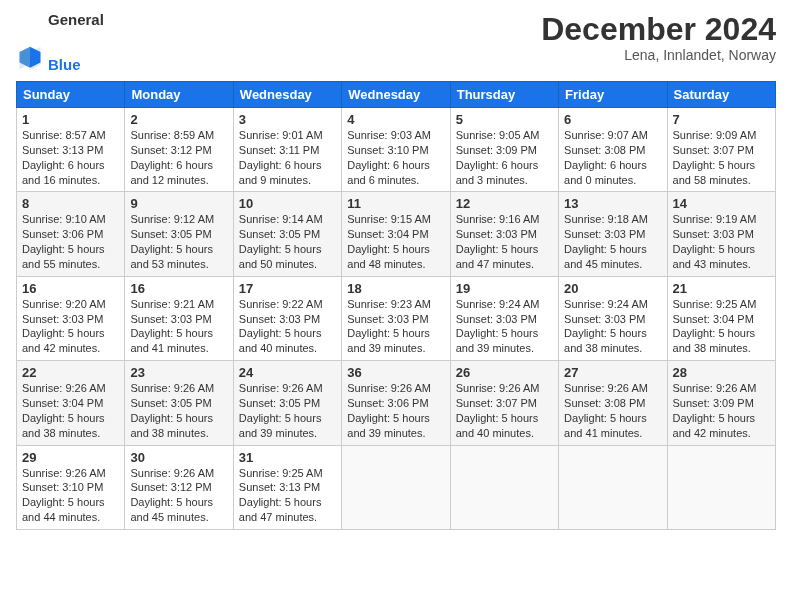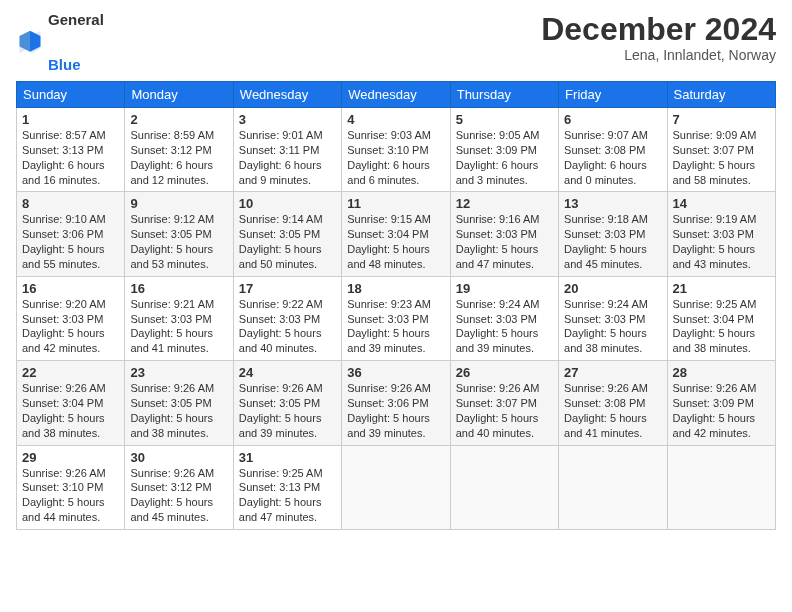--- a/index.html
+++ b/index.html
@@ -15,21 +15,21 @@
       padding: 12px 16px 8px 16px;
     }
     .header-row {
       display: flex;
       align-items: flex-start;
       justify-content: space-between;
       margin-bottom: 8px;
     }
     .logo {
       display: flex;
-      align-items: center;
+      align-items: flex-end;
       gap: 4px;
     }
     .logo-text {
       display: flex;
       flex-direction: column;
       line-height: 1.1;
     }
     .logo-general {
       font-size: 15px;
       font-weight: bold;
@@ -62,21 +62,21 @@
       width: 100%;
       border-collapse: collapse;
       table-layout: fixed;
     }
     .calendar-table th {
       background: #1a73e8;
       color: white;
       text-align: left;
       padding: 5px 6px;
       font-size: 13px;
-      font-weight: normal;
+      font-weight: bold;
       border: 1px solid #1565c0;
     }
     .calendar-table td {
       border: 1px solid #ccc;
       vertical-align: top;
       padding: 4px 5px;
       font-size: 10px;
       color: #333;
       height: 78px;
       background: #fff;

